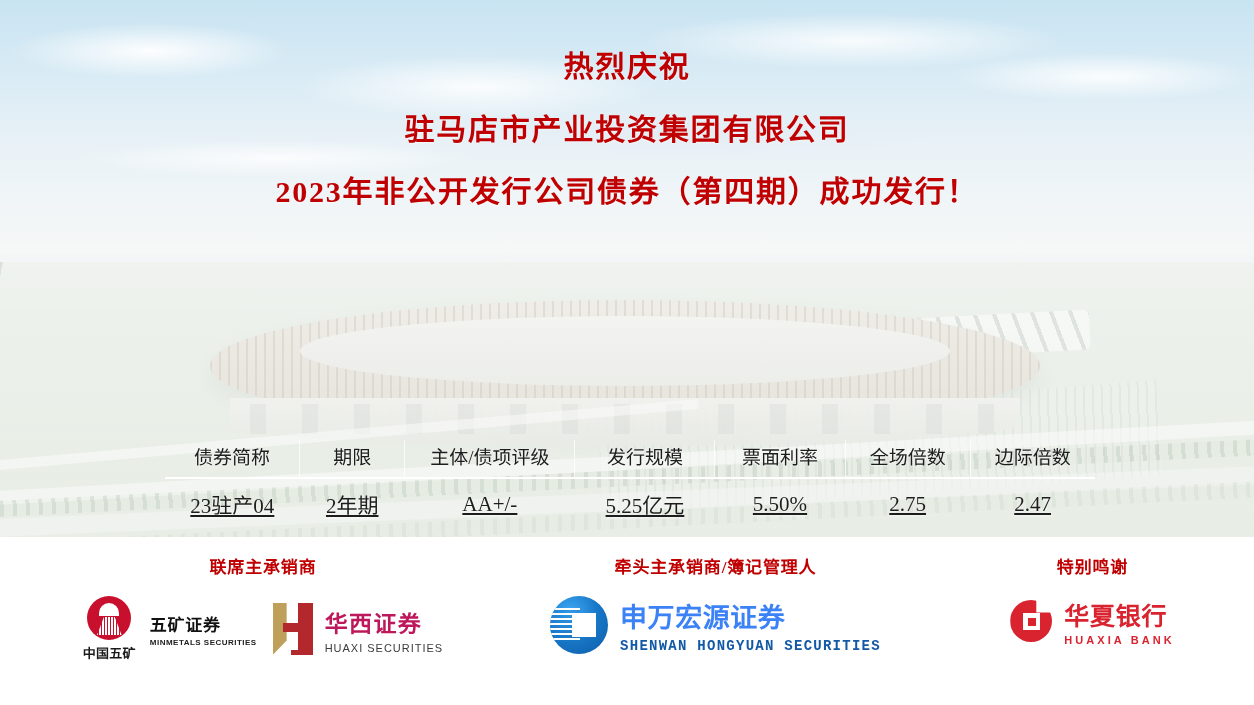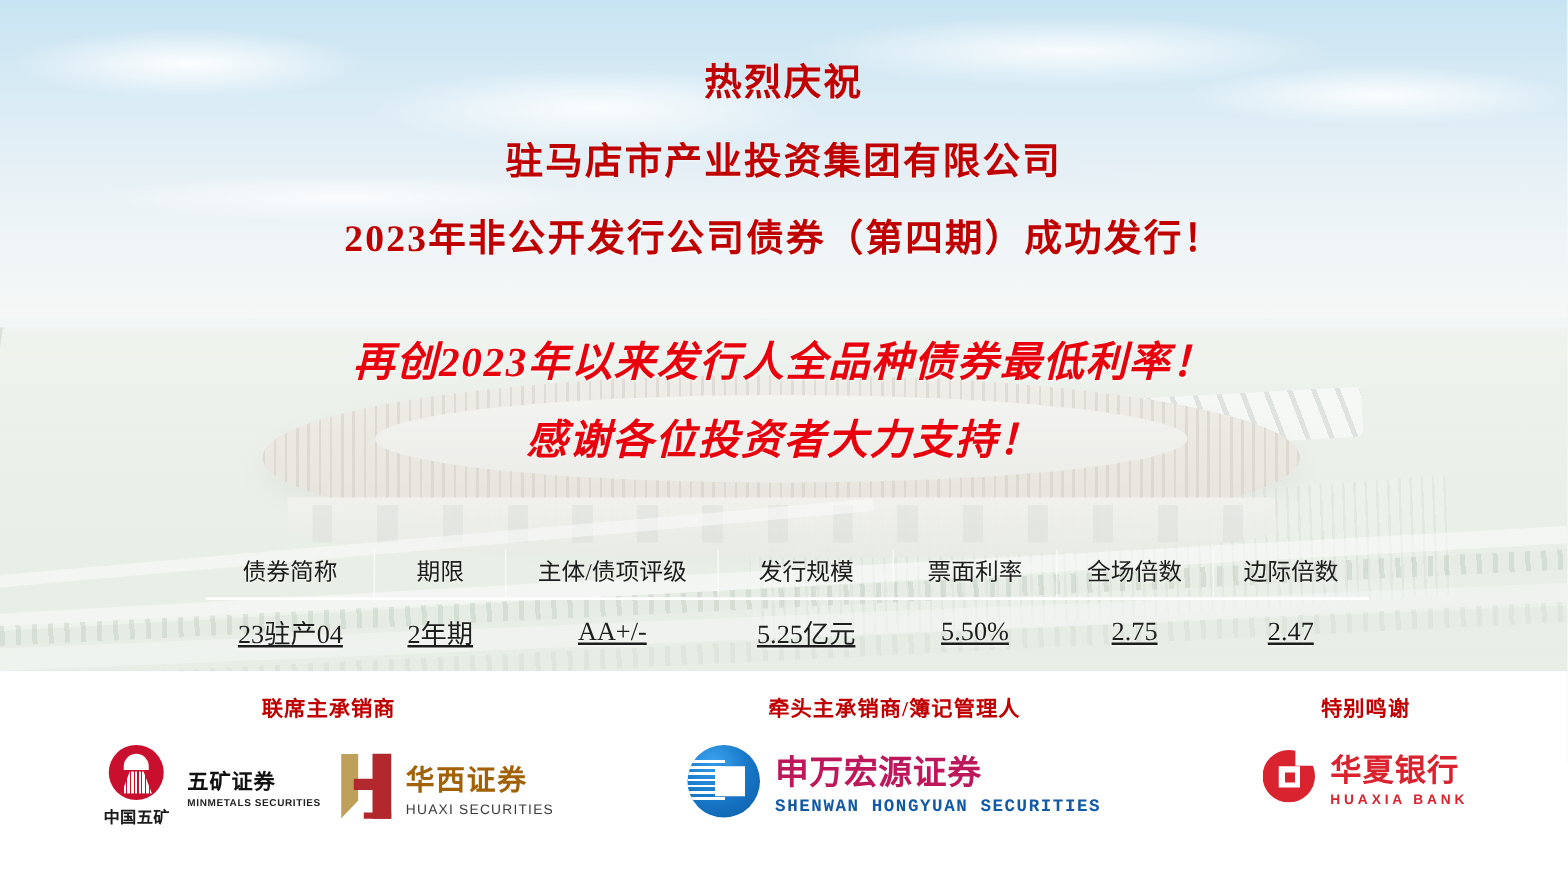--- a/index.html
+++ b/index.html
@@ -347,21 +347,21 @@
   }
   .hx-mark .foot {
     position: absolute; left: 18px; bottom: 0;
     width: 22px; height: 5px;
     background: #b3282d;
   }
   .hx-text { display: flex; flex-direction: column; align-items: flex-start; }
   .hx-cn {
     font-size: 23px;
     font-weight: bold;
-    color: #a16207;
+    color: #be185d;
     font-family: "Liberation Serif", "DejaVu Serif", serif;
     letter-spacing: .06em;
   }
   .hx-en {
     font-size: 11px;
     color: #3b3b3b;
     font-family: "Liberation Sans", "DejaVu Sans", sans-serif;
     letter-spacing: .09em;
     margin-top: 3px;
   }
@@ -384,21 +384,21 @@
   .sw-mark .sq {
     position: absolute;
     left: 22px; top: 17px;
     width: 24px; height: 24px;
     background: #ffffff;
   }
   .sw-text { display: flex; flex-direction: column; align-items: flex-start; }
   .sw-cn {
     font-size: 27px;
     font-weight: bold;
-    color: #be185d;
+    color: #3b82f6;
     font-family: "Liberation Sans", "DejaVu Sans", sans-serif;
     letter-spacing: .02em;
   }
   .sw-en {
     font-size: 14px;
     font-weight: bold;
     color: #1259a6;
     font-family: Liberation Mono, monospace;
     letter-spacing: .09em;
     margin-top: 3px;
@@ -468,24 +468,20 @@
     <div class="bg-treerow t2"></div>
     <div class="bg-wash"></div>
   </div>
 
   <div class="headline-block">
     <div class="hl hl-1">热烈庆祝</div>
     <div class="hl hl-2">驻马店市产业投资集团有限公司</div>
     <div class="hl hl-3">2023年非公开发行公司债券（第四期）成功发行！</div>
   </div>
 
-  <div class="slogan-block">
-    <div class="slg slg-1">再创2023年以来发行人全品种债券最低利率！</div>
-    <div class="slg slg-2">感谢各位投资者大力支持！</div>
-  </div>
 
   <table class="bond-table">
     <thead>
       <tr>
         <th style="width:135px">债券简称</th>
         <th style="width:105px">期限</th>
         <th style="width:170px">主体/债项评级</th>
         <th style="width:140px">发行规模</th>
         <th style="width:130px">票面利率</th>
         <th style="width:125px">全场倍数</th>

